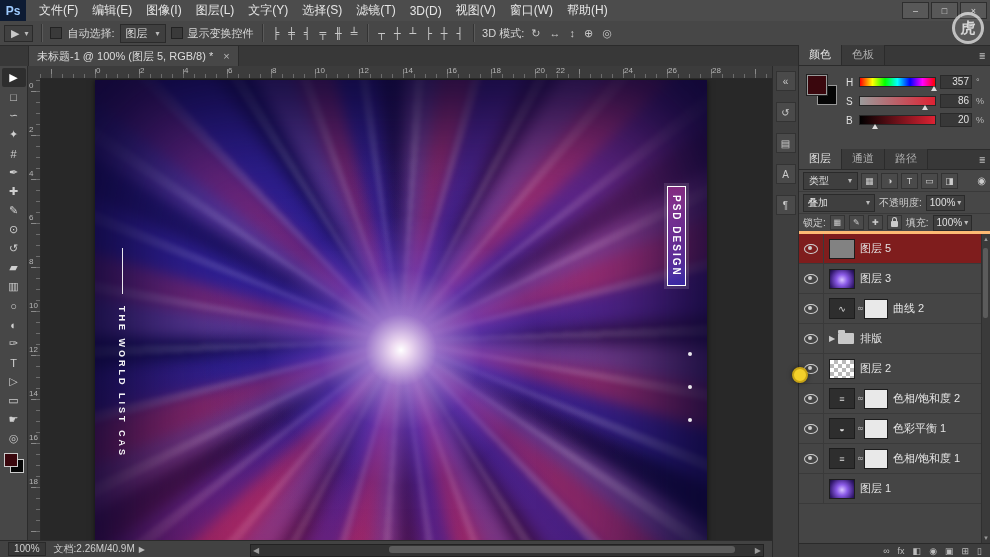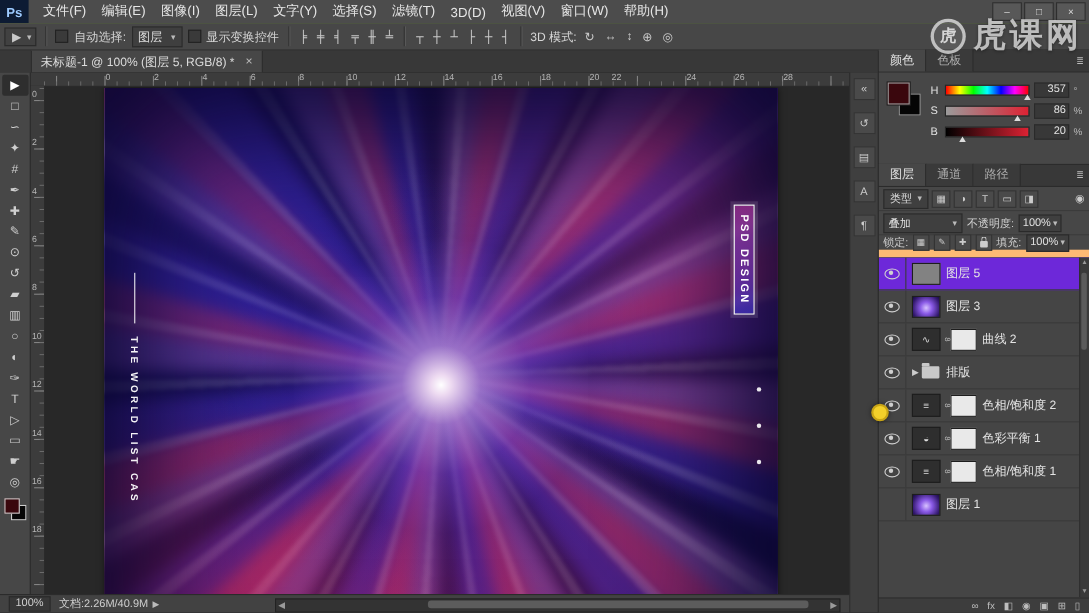--- a/index.html
+++ b/index.html
@@ -88,37 +88,37 @@
   .slabel{width:9px;font-size:10px;color:#e0e0e0;}
   .strack{flex:1;height:8px;border:1px solid #262626;position:relative;}
   .smark{position:absolute;bottom:-5px;margin-left:-3px;width:0;height:0;border-left:3px solid transparent;border-right:3px solid transparent;border-bottom:5px solid #ddd;}
   .h-track{background:linear-gradient(90deg,#f00,#ff0,#0f0,#0ff,#00f,#f0f,#f00);}
   .s-track{background:linear-gradient(90deg,#9b9b9b,#dd2233);}
   .b-track{background:linear-gradient(90deg,#000,#dd2233);}
   .sval{width:26px;height:12px;background:#383838;border:1px solid #2a2a2a;font-size:10px;text-align:right;padding:0 2px;color:#e0e0e0;line-height:12px;}
   .sunit{width:8px;font-size:9px;color:#b8b8b8;}
 
   .filter-row{height:22px;background:#474747;display:flex;align-items:center;gap:3px;padding:0 4px;border-bottom:1px solid #3a3a3a;box-sizing:border-box;}
-  .kind-select{display:flex;align-items:center;gap:5px;background:#3f3f3f;border:1px solid #2a2a2a;padding:1px 5px;font-size:10px;color:#ddd;}
+  .kind-select{display:flex;align-items:center;gap:19px;background:#3f3f3f;border:1px solid #2a2a2a;padding:1px 5px;font-size:10px;color:#ddd;}
   .f-ico{width:15px;height:14px;background:#4a4a4a;border:1px solid #333;color:#ccc;font-size:9px;display:flex;align-items:center;justify-content:center;}
   .f-toggle{margin-left:auto;color:#ccc;font-size:10px;}
 
   .blend-row{height:22px;display:flex;align-items:center;gap:4px;padding:0 4px;background:#474747;border-bottom:1px solid #3a3a3a;box-sizing:border-box;}
   .blend-select{width:62px;display:flex;justify-content:space-between;align-items:center;background:#3f3f3f;border:1px solid #2a2a2a;padding:1px 4px;font-size:10px;color:#e0e0e0;}
   .small-label{font-size:10px;color:#cfcfcf;}
   .val-box{display:flex;align-items:center;gap:2px;background:#3f3f3f;border:1px solid #2a2a2a;padding:0 3px;font-size:10px;color:#e0e0e0;height:14px;}
 
-  .lock-row{height:20px;display:flex;align-items:center;gap:4px;padding:0 4px;background:#474747;border-bottom:7px solid #fdba74;box-sizing:border-box;}
+  .lock-row{height:20px;display:flex;align-items:center;gap:4px;padding:0 4px;background:#474747;border-bottom:3px solid #fdba74;box-sizing:border-box;}
   .l-ico{width:13px;height:13px;background:#4a4a4a;border:1px solid #333;color:#ccc;font-size:8px;display:flex;align-items:center;justify-content:center;}
   .padlock{width:7px;height:6px;background:#ccc;border-radius:1px;position:relative;margin-top:3px;}
   .padlock::before{content:'';position:absolute;top:-4px;left:1px;width:5px;height:4px;border:1px solid #ccc;border-bottom:none;border-radius:3px 3px 0 0;box-sizing:border-box;}
 
   .layer-rows{position:relative;height:309px;background:#454545;overflow:hidden;}
   .lrow{height:30px;display:flex;align-items:center;border-bottom:1px solid #3a3a3a;padding-right:10px;box-sizing:border-box;}
-  .lrow.selected{background:#6d28d9;}
+  .lrow.selected{background:#7f1d1d;}
   .eye-cell{width:24px;height:100%;display:flex;align-items:center;justify-content:center;border-right:1px solid #3a3a3a;flex:none;}
   .eye{width:12px;height:8px;border:1px solid #d0d0d0;border-radius:50%;position:relative;}
   .eye::after{content:'';position:absolute;width:4px;height:4px;background:#d0d0d0;border-radius:50%;top:1px;left:3px;}
   .lthumb{width:26px;height:20px;margin:0 5px;border:1px solid #1d1d1d;flex:none;box-sizing:border-box;}
   .t-gray{background:#828282;}
   .t-art{background:radial-gradient(circle at 50% 55%,#d7c2ff 0%,#8a5ae6 35%,#33196e 80%,#180c40 100%);}
   .t-checker{background:repeating-conic-gradient(#b9b9b9 0% 25%,#ffffff 0% 50%);background-size:8px 8px;}
   .t-adj{background:#2e2e2e;color:#ddd;display:flex;align-items:center;justify-content:center;font-size:9px;width:24px;height:19px;margin:0 2px 0 5px;border:1px solid #1d1d1d;flex:none;}
   .t-mask{width:22px;height:18px;background:#e9e9e9;border:1px solid #1d1d1d;margin-right:5px;flex:none;}
   .link8{font-size:7px;color:#bbb;transform:rotate(90deg);width:7px;text-align:center;flex:none;}
@@ -461,20 +461,27 @@
 
       <div class="lrow">
         <div class="eye-cell">
             <span class="eye"></span>
           </div>
         <span class="group-arrow">▶</span>
         <span class="folder"></span>
         <span class="lname">排版</span>
       </div>
 
+      <div class="lrow">
+        <div class="eye-cell">
+            <span class="eye"></span>
+          </div>
+        <div class="lthumb t-checker"></div>
+        <span class="lname">图层 2</span>
+      </div>
 
       <div class="lrow">
         <div class="eye-cell">
             <span class="eye"></span>
           </div>
         <div class="t-adj">≡</div>
         <span class="link8">8</span>
         <div class="t-mask"></div>
         <span class="lname">色相/饱和度 2</span>
       </div>
@@ -532,17 +539,16 @@
     </div>
     <div class="hscroll">
       <span class="hs-arrow" style="left:2px;top:1px">◀</span>
       <div class="hthumb"></div>
       <span class="hs-arrow" style="right:2px;top:1px">▶</span>
     </div>
   </div>
 
   <div class="watermark">
     <div class="wm-logo">虎</div>
-    <div class="wm-text">虎课网</div>
   </div>
   <div class="cursor-dot"></div>
 
 </div>
 
 </body></html>

